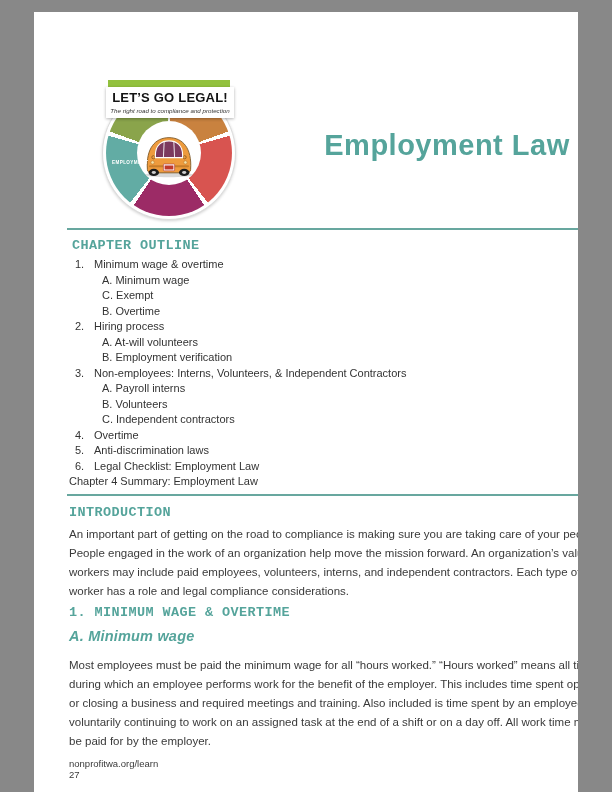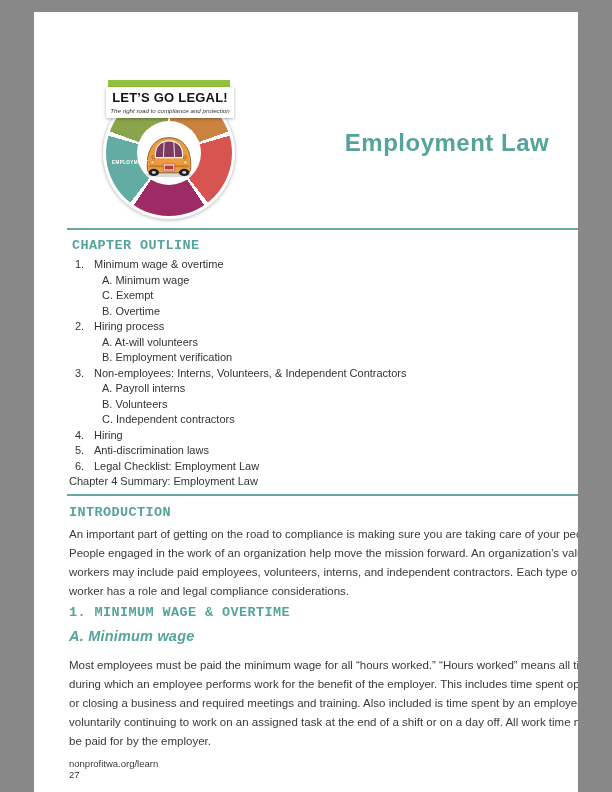--- a/index.html
+++ b/index.html
@@ -41,21 +41,21 @@
     position:absolute; left:4px; top:7px; width:128px;
     background:#ffffff; box-shadow:0 1px 3px rgba(0,0,0,.3);
     padding:3px 2px 4px; text-align:center; z-index:2;
   }
   .logo-title { font-size:13px; font-weight:800; letter-spacing:.2px; color:#141414; white-space:nowrap; }
   .logo-tagline { font-size:6.2px; font-style:italic; color:#333; margin-top:1.5px; white-space:nowrap; }
 
   
   .chapter-head { position:absolute; left:248px; top:102px; width:330px; text-align:center; }
   .chapter-label { font-size:17px; font-style:italic; color:#3a3a3a; line-height:20px; }
-  .chapter-title { margin:15px 0 0; font-size:24px; font-weight:bold; letter-spacing:.5px; color:#55a49b; }
+  .chapter-title { margin:15px 0 0; font-size:29px; font-weight:bold; letter-spacing:.5px; color:#55a49b; }
 
   
   .rule { position:absolute; left:33px; width:545px; height:2px; background:#68a79f; }
   .rule1 { top:216px; } .rule2 { top:482px; }
   .sec-head { position:absolute; margin:0; font-size:13.5px; font-weight:bold; letter-spacing:.4px; color:#55a49b;font-family:Liberation Mono, monospace; }
   .outline-head { left:38px; top:226px; }
   .intro-head   { left:35px; top:493px; }
   .s1-head      { left:35px; top:593px; }
   .sub-head {
     position:absolute; left:35px; top:616px; margin:0;
@@ -129,21 +129,21 @@
       <div class="o-child">A. Minimum wage</div>
       <div class="o-child">C. Exempt</div>
       <div class="o-child">B. Overtime</div>
       <div class="o-row"><span class="o-num">2.</span><span>Hiring process</span></div>
       <div class="o-child">A. At-will volunteers</div>
       <div class="o-child">B. Employment verification</div>
       <div class="o-row"><span class="o-num">3.</span><span>Non-employees: Interns, Volunteers, &amp; Independent Contractors</span></div>
       <div class="o-child">A. Payroll interns</div>
       <div class="o-child">B. Volunteers</div>
       <div class="o-child">C. Independent contractors</div>
-      <div class="o-row"><span class="o-num">4.</span><span>Hiring</span></div>
+      <div class="o-row"><span class="o-num">4.</span><span>Overtime</span></div>
       <div class="o-row"><span class="o-num">5.</span><span>Anti-discrimination laws</span></div>
       <div class="o-row"><span class="o-num">6.</span><span>Legal Checklist: Employment Law</span></div>
       <div class="o-summary">Chapter 4 Summary: Employment Law</div>
     </div>
 
   <div class="rule rule2"></div>
 
   <h2 class="sec-head intro-head">INTRODUCTION</h2>
   <p class="body-text intro-body">An important part of getting on the road to compliance is making sure you are taking care of your people. People engaged in the work of an organization help move the mission forward. An organization’s valuable workers may include paid employees, volunteers, interns, and independent contractors. Each type of worker has a role and legal compliance considerations.</p>
 

